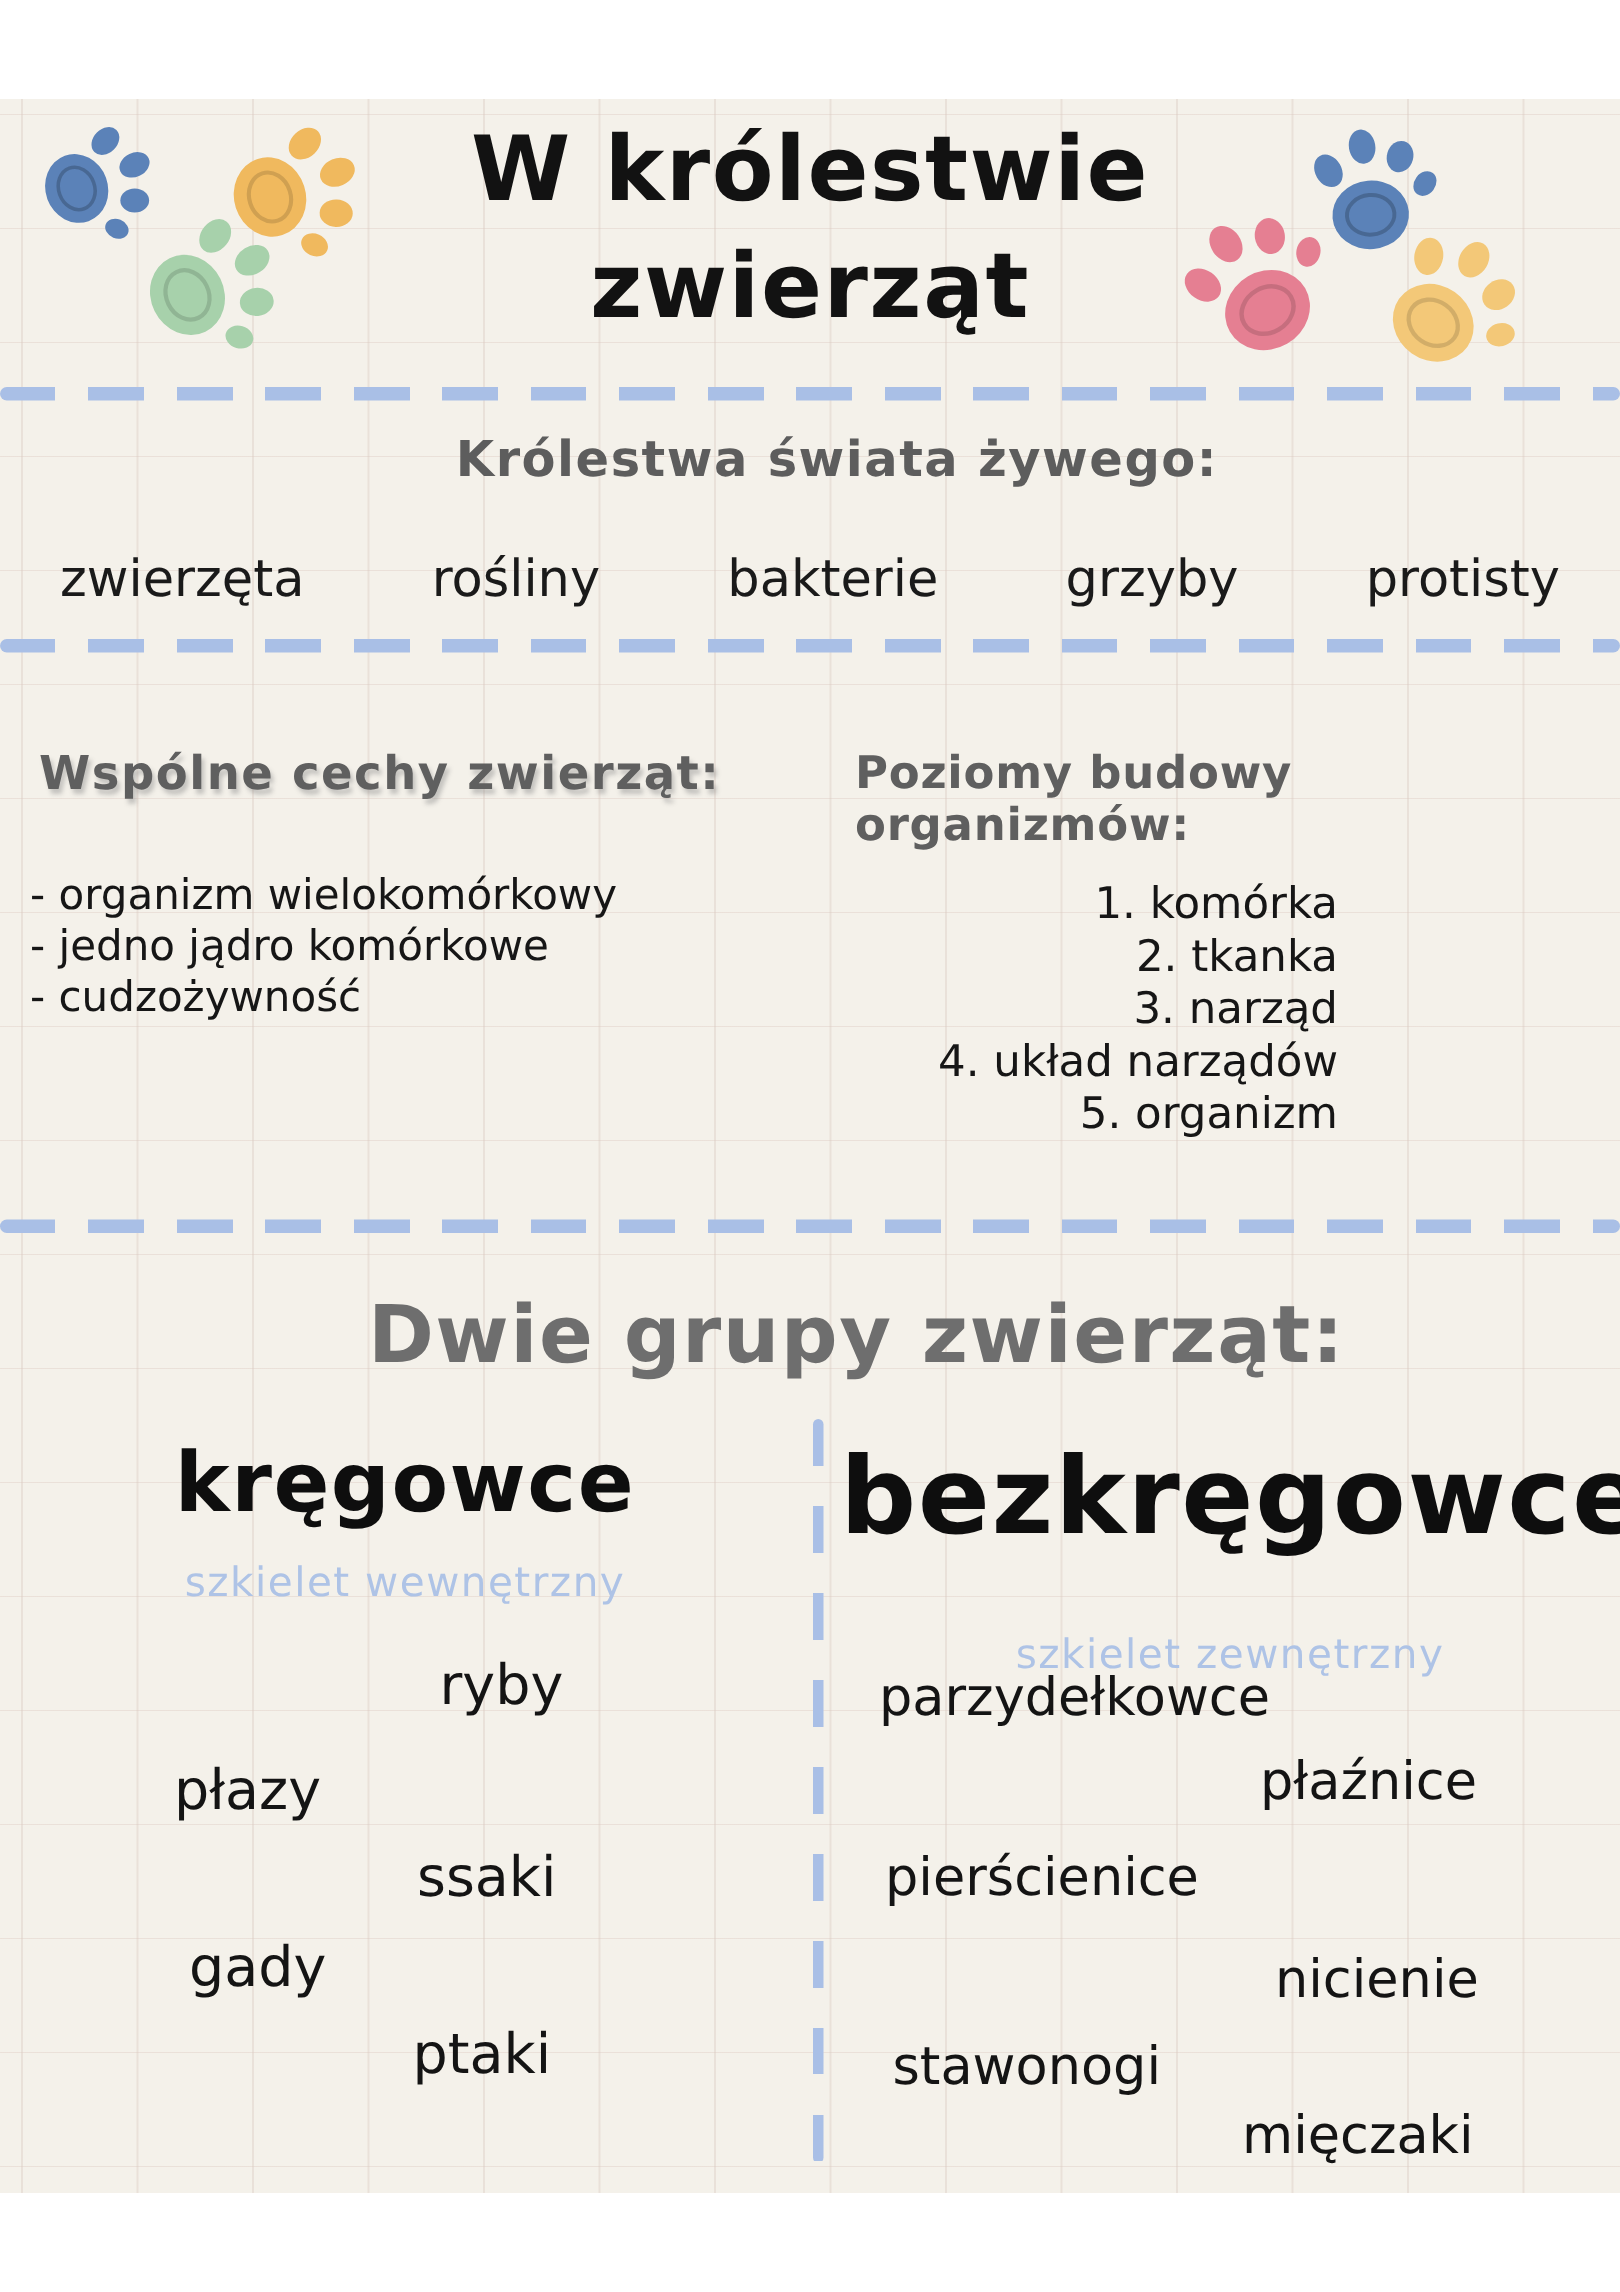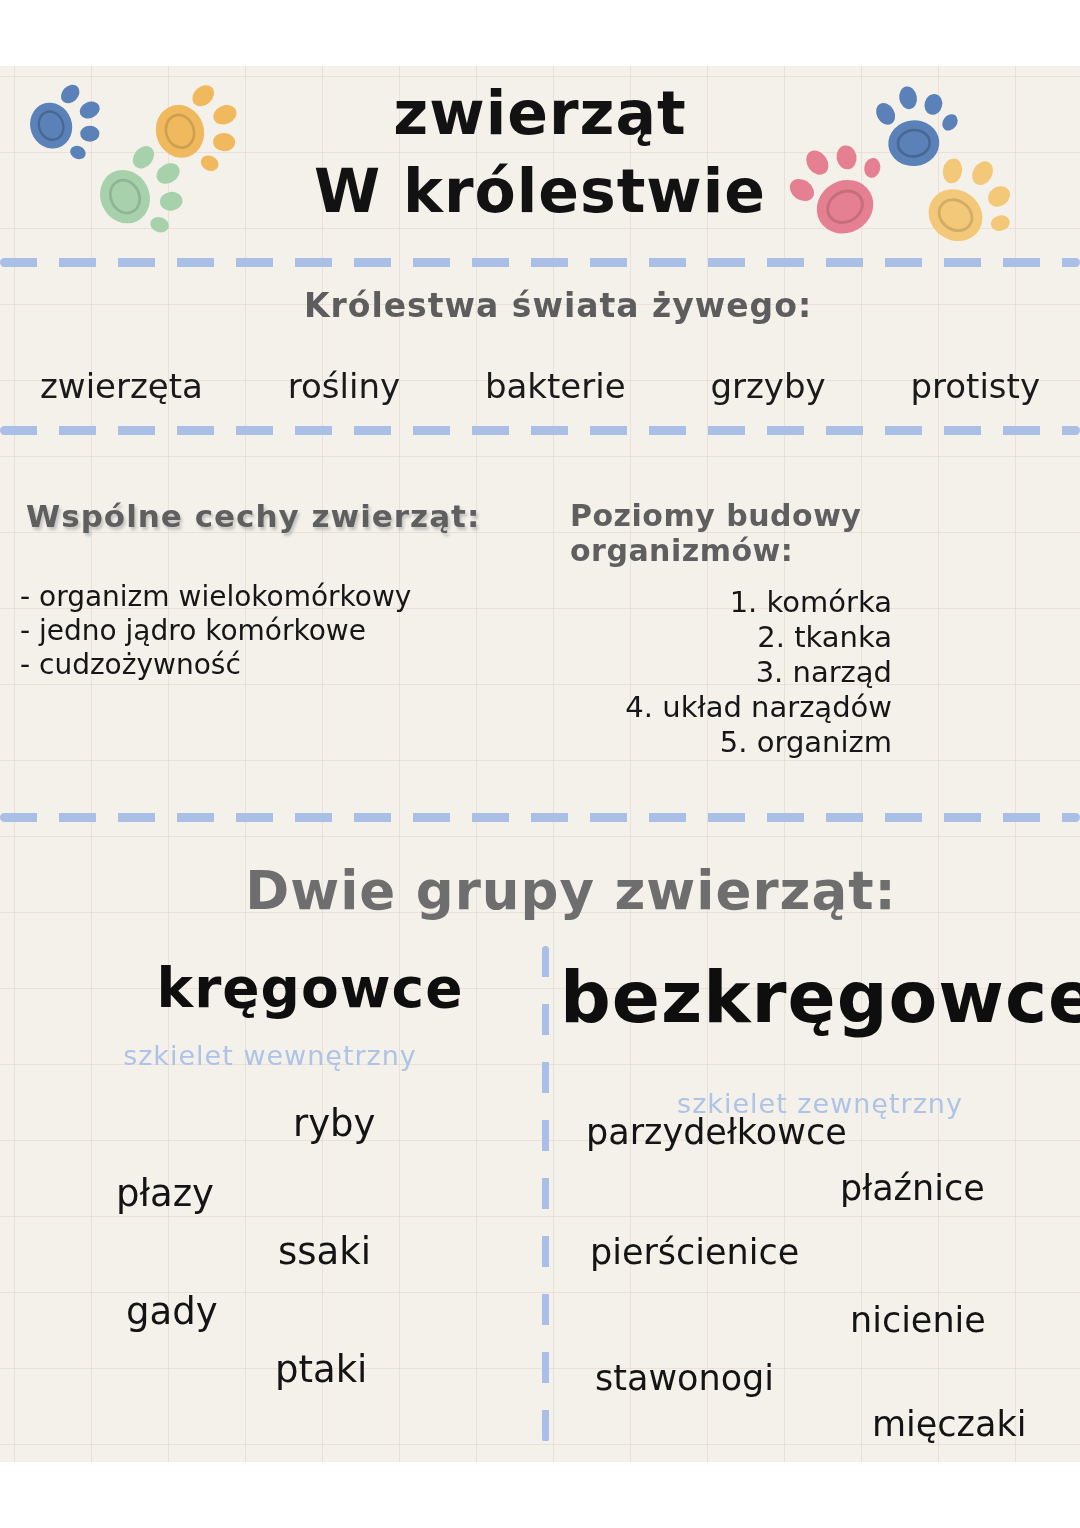--- a/index.html
+++ b/index.html
@@ -37,41 +37,41 @@
   .features-heading{left:26px;top:498px;font-size:31px;font-weight:600;color:#5f5f5f;
     letter-spacing:1px;text-shadow:2px 3px 3px rgba(140,140,140,0.45);}
   .levels-heading{left:570px;top:498px;font-size:30px;font-weight:600;color:#5f5f5f;
     letter-spacing:0.5px;}
   .features-list{left:20px;top:580px;font-size:28px;color:#161616;line-height:34px;}
   .levels-list{top:572px;right:188px;text-align:right;font-size:29px;color:#161616;line-height:35px;margin-top:13px;}
   
   .groups-heading{left:0;top:860px;width:100%;text-align:center;
     font-size:53px;font-weight:600;color:#6e6e6e;letter-spacing:1px;padding-left:31px;}
   .group-title-left{left:0;top:956px;width:540px;text-align:center;
-    font-size:55px;font-weight:700;color:#0e0e0e;letter-spacing:1px;padding-left:40px;}
+    font-size:55px;font-weight:700;color:#0e0e0e;letter-spacing:1px;}
   .group-title-right{left:560px;top:956px;width:520px;text-align:center;
     font-size:71px;font-weight:700;color:#0e0e0e;letter-spacing:1px;}
   .group-sub-left{left:0;top:1040px;width:540px;text-align:center;
     font-size:27px;color:#aec3e6;font-weight:500;letter-spacing:1px;}
   .group-sub-right{left:560px;top:1088px;width:520px;text-align:center;
     font-size:27px;color:#aec3e6;font-weight:500;letter-spacing:1px;}
   .animal{color:#141414;white-space:nowrap;}
   .animal.lft{font-size:37px;}
   .animal.rgt{font-size:35px;}
   .a-ryby{left:293px;top:1102px;}
   .a-plazy{left:116px;top:1172px;}
   .a-ssaki{left:278px;top:1230px;}
   .a-gady{left:126px;top:1290px;}
   .a-ptaki{left:275px;top:1348px;}
   .a-parzydelkowce{left:586px;top:1112px;}
   .a-plaznice{left:840px;top:1168px;}
   .a-pierscienice{left:590px;top:1232px;}
   .a-nicienie{left:850px;top:1300px;}
   .a-stawonogi{left:595px;top:1358px;}
-  .a-mieczaki{left:828px;top:1404px;margin-left:44px;}
+  .a-mieczaki{left:828px;top:1404px;}
   
   .paw{position:absolute;}
   .paw svg{display:block;width:100%;height:100%;}
   .paw-blue{color:#5b82b8;}
   .paw-orange{color:#f0b95e;}
   .paw-green{color:#a7d1ab;}
   .paw-pink{color:#e57f92;}
   .paw-yellow{color:#f3c878;}
   .p1{left:25px;top:84px;width:80px;height:80px;transform:rotate(70deg);}
   .p2{left:150px;top:84px;width:92px;height:92px;transform:rotate(72deg);}
@@ -141,22 +141,22 @@
       <ellipse cx="17" cy="31" rx="10" ry="13" transform="rotate(-25 17 31)" fill="currentColor"></ellipse>
       <ellipse cx="44" cy="15" rx="10" ry="13" transform="rotate(-5 44 15)" fill="currentColor"></ellipse>
       <ellipse cx="72" cy="25" rx="10" ry="12" transform="rotate(20 72 25)" fill="currentColor"></ellipse>
       <ellipse cx="89" cy="47" rx="8" ry="10" transform="rotate(42 89 47)" fill="currentColor"></ellipse>
       <ellipse cx="46" cy="67" rx="29" ry="26" fill="currentColor"></ellipse>
       <ellipse cx="46" cy="67" rx="18" ry="15" fill="none" stroke="#00000022" stroke-width="3"></ellipse>
     </svg>
   </div>
 
   <div class="title abs">
+    <div>W królestwie</div>
     <div>zwierząt</div>
-    <div>W królestwie</div>
   </div>
 
   <div class="dash-h l1 abs"></div>
 
   <div class="kingdoms-heading abs">Królestwa świata żywego:</div>
   <div class="kingdoms-row abs">
     <span class="kingdom">zwierzęta</span>
     <span class="kingdom">rośliny</span>
     <span class="kingdom">bakterie</span>
     <span class="kingdom">grzyby</span>

